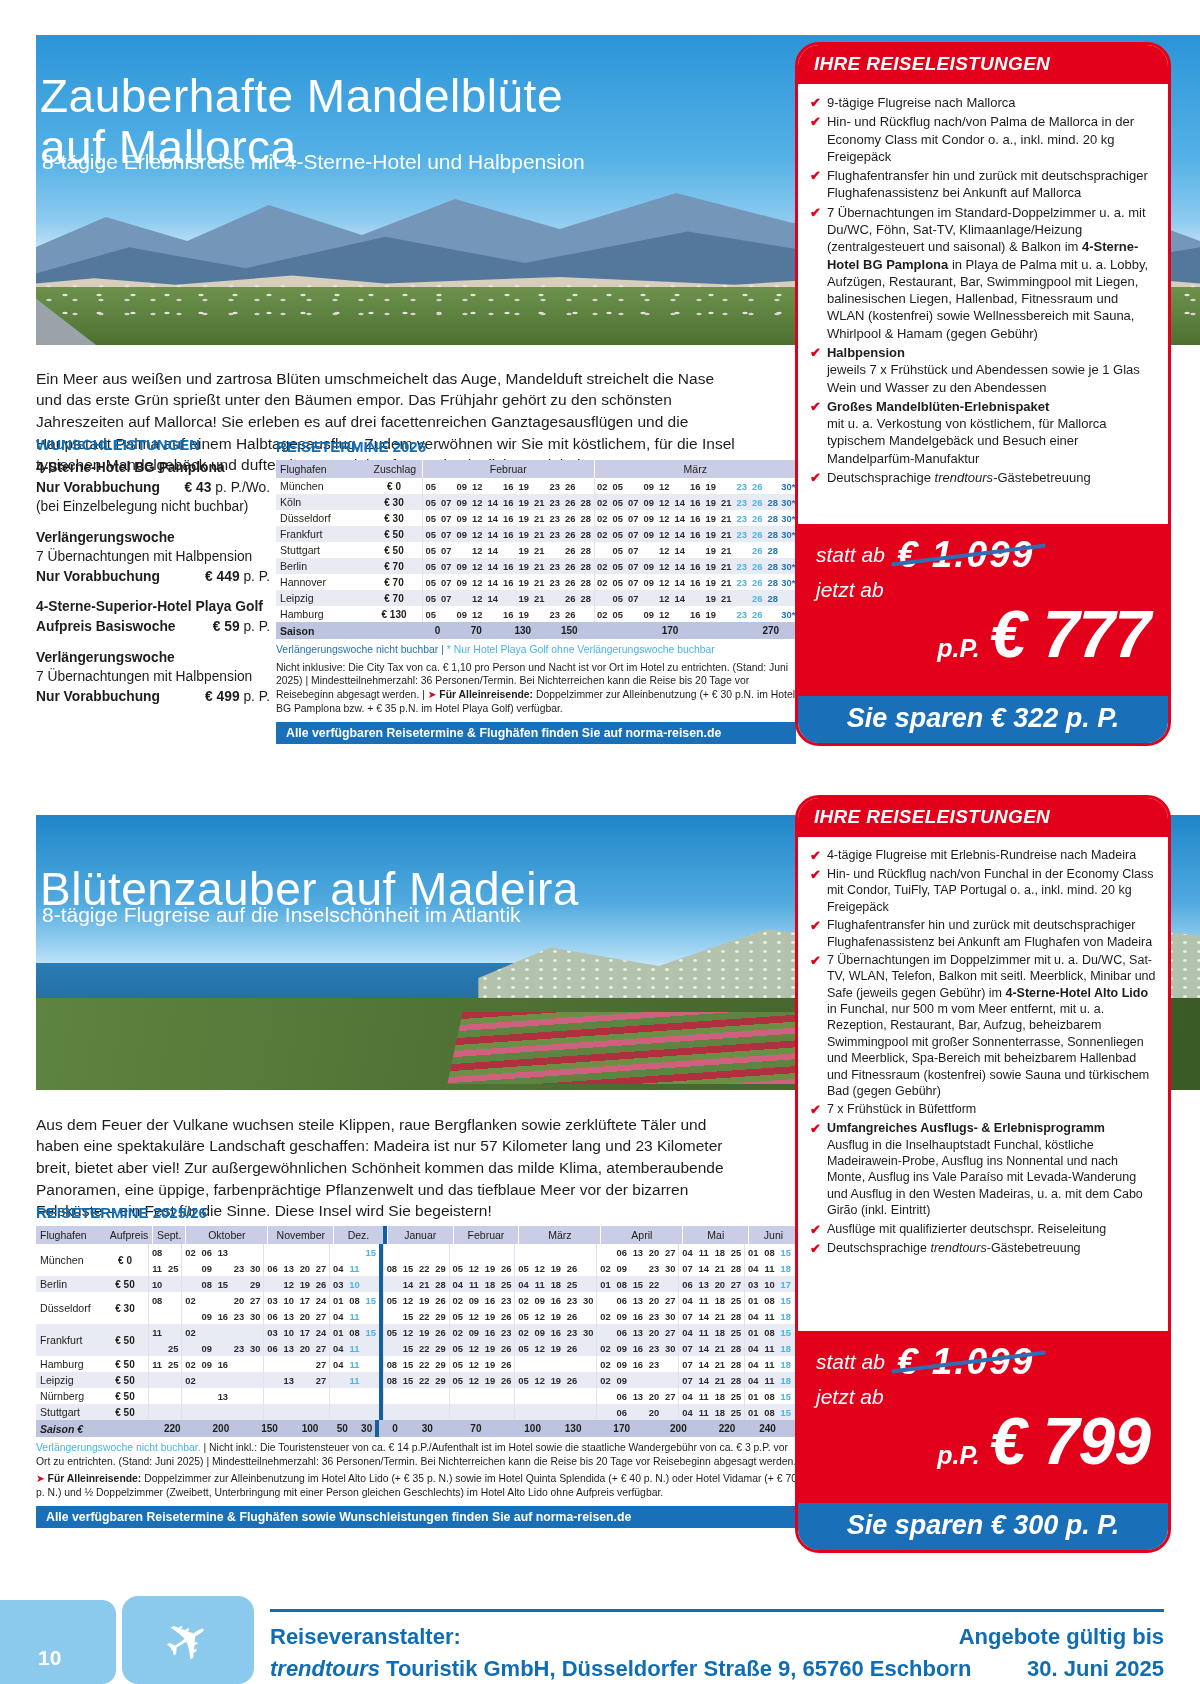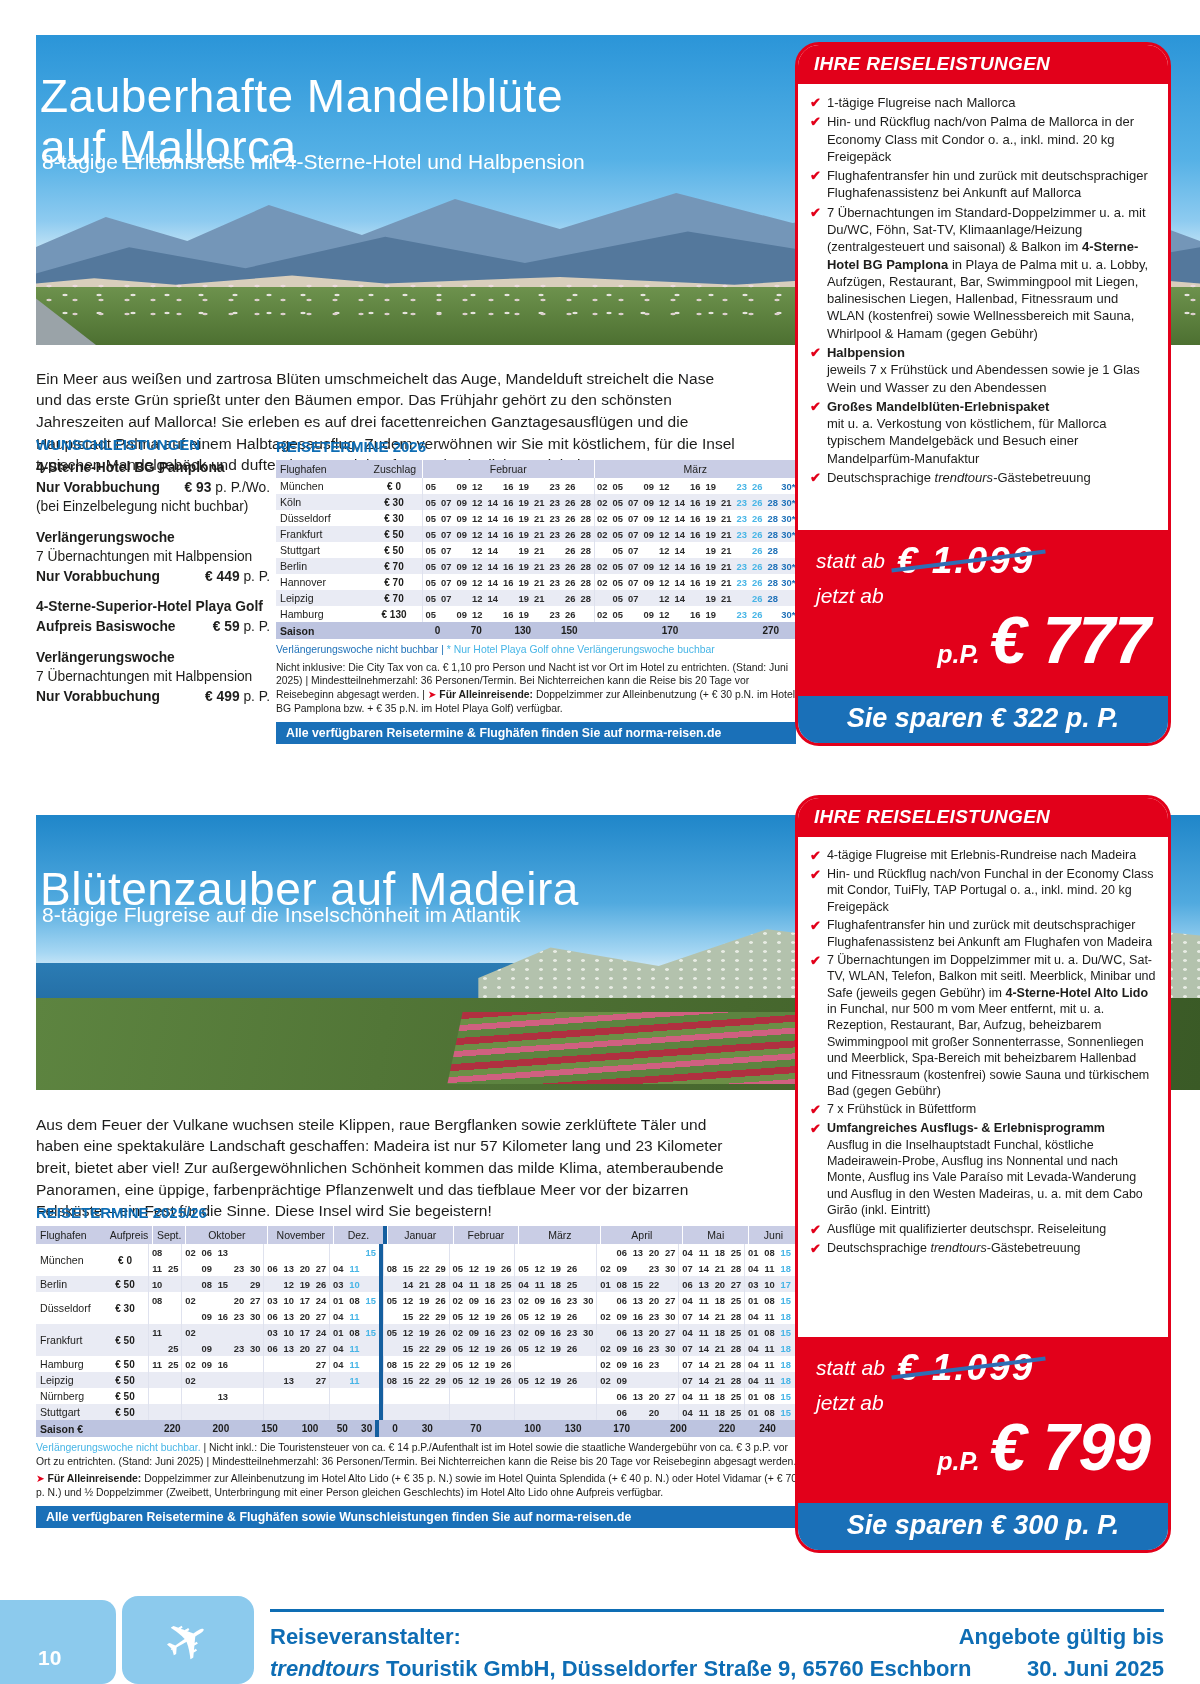--- a/index.html
+++ b/index.html
@@ -67,21 +67,21 @@
         overflow:hidden;background:#fff;display:flex;flex-direction:column;z-index:5}
   .s1{top:42px;height:698px}
   .s2{top:795px;height:752px}
   .side-head{background:#e2001a;color:#fff;font-style:italic;font-weight:bold;font-size:19px;
              padding:8px 16px 9px;letter-spacing:.3px}
   .side-body{padding:10px 12px 6px 12px;flex:1;overflow:hidden}
   .check-item{display:flex;gap:6px;margin-bottom:2px}
   .f13 .check-item{font-size:13px;line-height:1.33}
   .f12 .check-item{font-size:12.5px;line-height:1.31}
   .check{color:#e2001a;font-weight:bold;font-size:13px;flex:none}
-  .price-sec{background:#e2001a;color:#fff;padding:10px 18px 18px}
+  .price-sec{background:#e2001a;color:#fff;padding:10px 18px 24px}
   .statt{font-style:italic;font-size:21px;display:flex;align-items:center;gap:12px}
   .old{font-size:37px;font-weight:bold;font-style:italic;position:relative;letter-spacing:2px}
   .old::after{content:'';position:absolute;left:-6px;right:-12px;top:46%;height:4px;background:#2f6eb4;transform:rotate(-7deg)}
   .jetzt{font-style:italic;font-size:21px;margin-top:2px}
   .bigrow{display:flex;justify-content:flex-end;align-items:baseline;gap:10px;margin-top:-6px}
   .pp{font-style:italic;font-weight:bold;font-size:25px}
   .amount{font-size:66px;font-weight:bold;font-style:italic;letter-spacing:-1px}
   .save{background:#1a70b8;color:#fff;text-align:center;font-style:italic;font-weight:bold;
         font-size:27px;padding:7px 0 9px}
   
@@ -116,21 +116,21 @@
 
   <div class="wunsch">
     <h3 class="bluehead">WUNSCHLEISTUNGEN</h3>
     <div>
         <div class="wblock">
           <div class="wline">
             <span><span style="font-weight: bold;">4-Sterne-Hotel BG Pamplona</span></span>
           </div>
           <div class="wline">
             <span><span style="font-weight: bold;">Nur Vorabbuchung</span></span>
-            <span><span style="font-weight: bold;">€ 93</span><span> p. P./Wo.</span></span>
+            <span><span style="font-weight: bold;">€ 43</span><span> p. P./Wo.</span></span>
           </div>
           <div class="wline">
             <span><span>(bei Einzelbelegung nicht buchbar)</span></span>
           </div>
         </div>
         <div class="wblock">
           <div class="wline">
             <span><span style="font-weight: bold;">Verlängerungswoche</span></span>
           </div>
           <div class="wline">
@@ -511,21 +511,21 @@
     <div class="fnote"><span style="color: rgb(31, 113, 184);">Verlängerungswoche nicht buchbar</span><span style="color: rgb(31, 113, 184);">  |  </span><span style="color: rgb(71, 181, 230);">* Nur Hotel Playa Golf ohne Verlängerungswoche buchbar</span></div>
     <div class="fnote"><span>Nicht inklusive: Die City Tax von ca. € 1,10 pro Person und Nacht ist vor Ort im Hotel zu entrichten. (Stand: Juni 2025)  |  Mindestteilnehmerzahl: 36 Personen/Termin. Bei Nichterreichen kann die Reise bis 20 Tage vor Reisebeginn abgesagt werden.  |  </span><span style="color: rgb(226, 0, 26);">➤ </span><span style="font-weight: bold;">Für Alleinreisende:</span><span> Doppelzimmer zur Alleinbenutzung (+ € 30 p.N. im Hotel BG Pamplona bzw. + € 35 p.N. im Hotel Playa Golf) verfügbar.</span></div>
     <div class="banner">Alle verfügbaren Reisetermine &amp; Flughäfen finden Sie auf norma-reisen.de</div>
   </div>
 
   <aside class="side s1">
     <div class="side-head">IHRE REISELEISTUNGEN</div>
     <div class="side-body f13">
         <div class="check-item">
           <span class="check">✔</span>
-          <div><span>1-tägige Flugreise nach Mallorca</span></div>
+          <div><span>9-tägige Flugreise nach Mallorca</span></div>
         </div>
         <div class="check-item">
           <span class="check">✔</span>
           <div><span>Hin- und Rückflug nach/von Palma de Mallorca in der Economy Class mit Condor o. a., inkl. mind. 20 kg Freigepäck</span></div>
         </div>
         <div class="check-item">
           <span class="check">✔</span>
           <div><span>Flughafentransfer hin und zurück mit deutschsprachiger Flughafenassistenz bei Ankunft auf Mallorca</span></div>
         </div>
         <div class="check-item">
@@ -1314,21 +1314,21 @@
               </div>
               <div class="mcell" style="width: 48.6px;">
                 <div class="slot" style="width: 16.2px;">01</div>
                 <div class="slot" style="width: 16.2px;">08</div>
                 <div class="slot cy" style="width: 16.2px;">15</div>
               </div>
             </div>
           </div>
         </div>
         <div class="trow saison">
-          <div class="sl" style="width: 108px;">Saison €</div>
+          <div class="sl" style="width: 108px; font-style: italic;">Saison €</div>
           <div class="sspan" style="width: 48.6px;">220</div>
           <div class="sspan" style="width: 48.6px;">200</div>
           <div class="sspan" style="width: 48.6px;">150</div>
           <div class="sspan" style="width: 32.4px;">100</div>
           <div class="sspan" style="width: 32.4px;">50</div>
           <div class="sspan" style="width: 16.2px;">30</div>
           <div class="vdiv"></div>
           <div class="sspan" style="width: 32.4px;">0</div>
           <div class="sspan" style="width: 32.4px;">30</div>
           <div class="sspan" style="width: 64.8px;">70</div>

